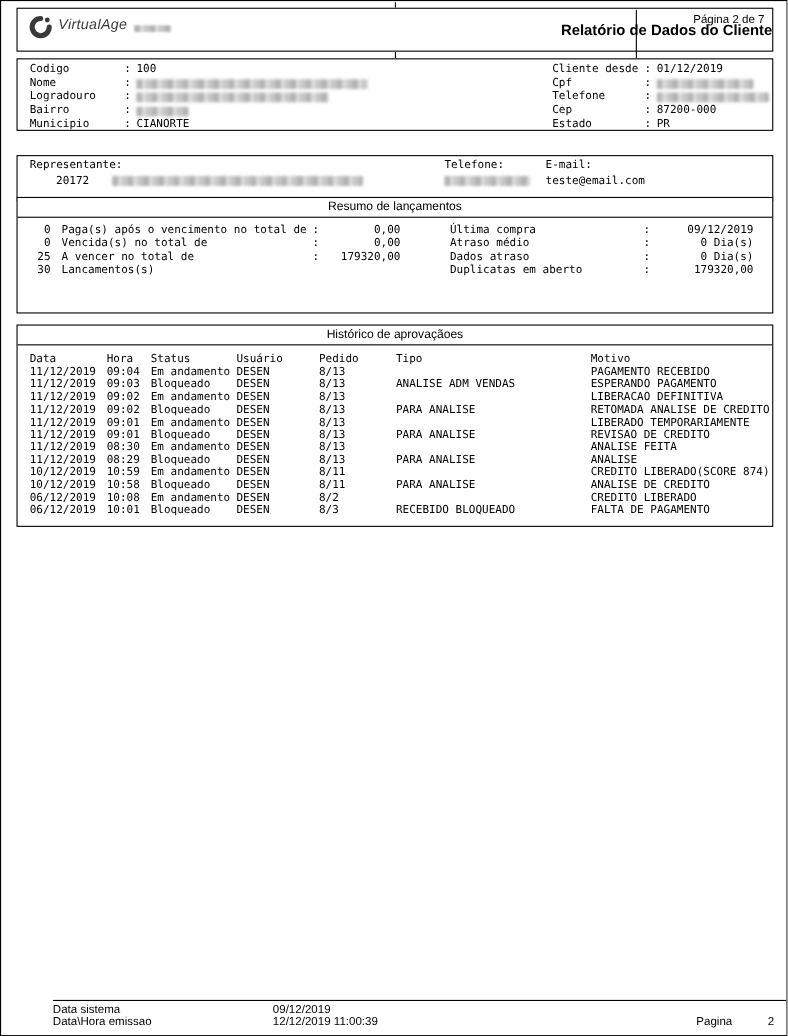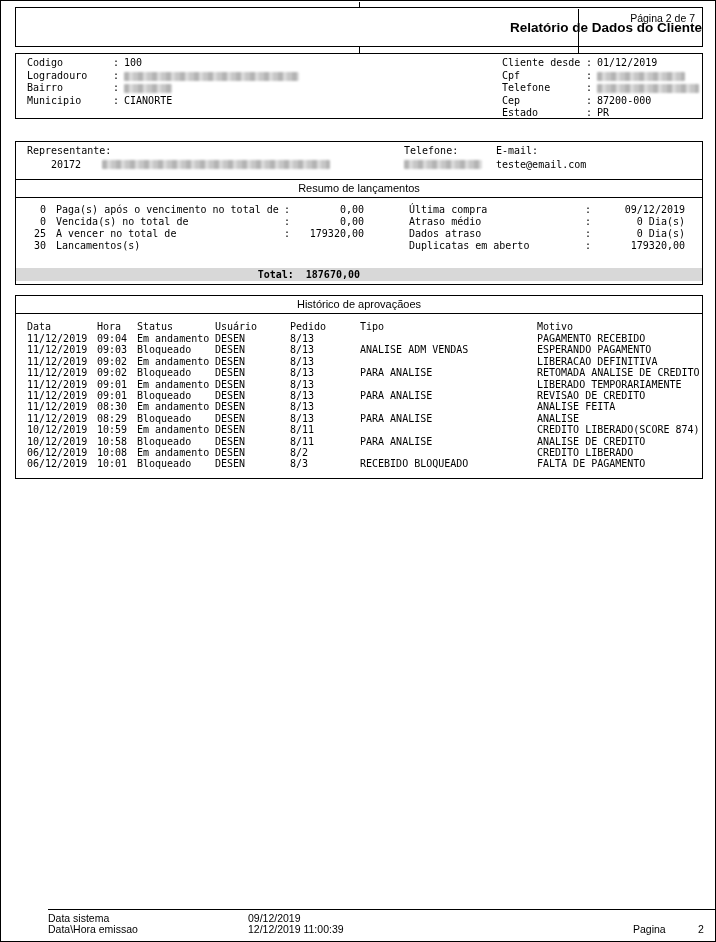--- a/index.html
+++ b/index.html
@@ -63,27 +63,38 @@
 </head>
 <body>
 
 <div class="page">
 
   <div class="tick" style="left:358px;top:1px;height:5px"></div>
   <div class="tick" style="left:358px;top:46px;height:6px"></div>
 
   <div class="box header-box">
     <div class="hdr-divider"></div>
+    <div class="logo">
+      <svg width="22" height="24" viewBox="0 0 24 26">
+        <path d="M12 3 a8.5 8.5 0 1 0 8.5 8.5" fill="none" stroke="#3a3a3a" stroke-width="5" stroke-linecap="round"></path>
+        <circle cx="18.5" cy="4.5" r="2.4" fill="#3a3a3a"></circle>
+      </svg>
+      <div>
+        <span class="logo-text">VirtualAge</span>
+        <span class="blur sub logo-sub" style="width:34px"></span>
+      </div>
+    </div>
     <div class="title sans">Relatório de Dados do Cliente</div>
     <div class="page-info">Página 2 de 7</div>
   </div>
 
   <div class="box client-box">
     <div class="fcol left">
       <div><span class="flabel">Codigo</span><span class="colon">:</span><span>100</span></div>
+      <div><span class="flabel">Nome</span><span class="colon">:</span><span class="blur" style="width:210px"></span></div>
       <div><span class="flabel">Logradouro</span><span class="colon">:</span><span class="blur" style="width:175px"></span></div>
       <div><span class="flabel">Bairro</span><span class="colon">:</span><span class="blur" style="width:48px"></span></div>
       <div><span class="flabel">Municipio</span><span class="colon">:</span><span>CIANORTE</span></div>
     </div>
     <div class="fcol right">
       <div><span class="flabel">Cliente desde</span><span class="colon">:</span><span>01/12/2019</span></div>
       <div><span class="flabel">Cpf</span><span class="colon">:</span><span class="blur" style="width:88px"></span></div>
       <div><span class="flabel">Telefone</span><span class="colon">:</span><span class="blur" style="width:102px"></span></div>
       <div><span class="flabel">Cep</span><span class="colon">:</span><span>87200-000</span></div>
       <div><span class="flabel">Estado</span><span class="colon">:</span><span>PR</span></div>
@@ -106,24 +117,20 @@
       <div class="srow"><span class="scount">0</span><span class="slabel">Paga(s) após o vencimento no total de</span><span class="scolon">:</span><span class="sval">0,00</span></div>
       <div class="srow"><span class="scount">0</span><span class="slabel">Vencida(s) no total de</span><span class="scolon">:</span><span class="sval">0,00</span></div>
       <div class="srow"><span class="scount">25</span><span class="slabel">A vencer no total de</span><span class="scolon">:</span><span class="sval">179320,00</span></div>
       <div class="srow"><span class="scount">30</span><span class="slabel">Lancamentos(s)</span></div>
     </div>
     <div class="srows2">
       <div class="srow"><span class="srlabel">Última compra</span><span class="scolon">:</span><span class="srval">09/12/2019</span></div>
       <div class="srow"><span class="srlabel">Atraso médio</span><span class="scolon">:</span><span class="srval">0 Dia(s)</span></div>
       <div class="srow"><span class="srlabel">Dados atraso</span><span class="scolon">:</span><span class="srval">0 Dia(s)</span></div>
       <div class="srow"><span class="srlabel">Duplicatas em aberto</span><span class="scolon">:</span><span class="srval">179320,00</span></div>
-    </div>
-    <div class="total-row">
-      <span>Total:</span>
-      <span>187670,00</span>
     </div>
   </div>
 
   <div class="box hist-box">
     <div class="strip">Histórico de aprovaçãoes</div>
     <table class="hist-table">
       <thead>
         <tr>
           <th class="c0">Data</th>
           <th class="c1">Hora</th>

